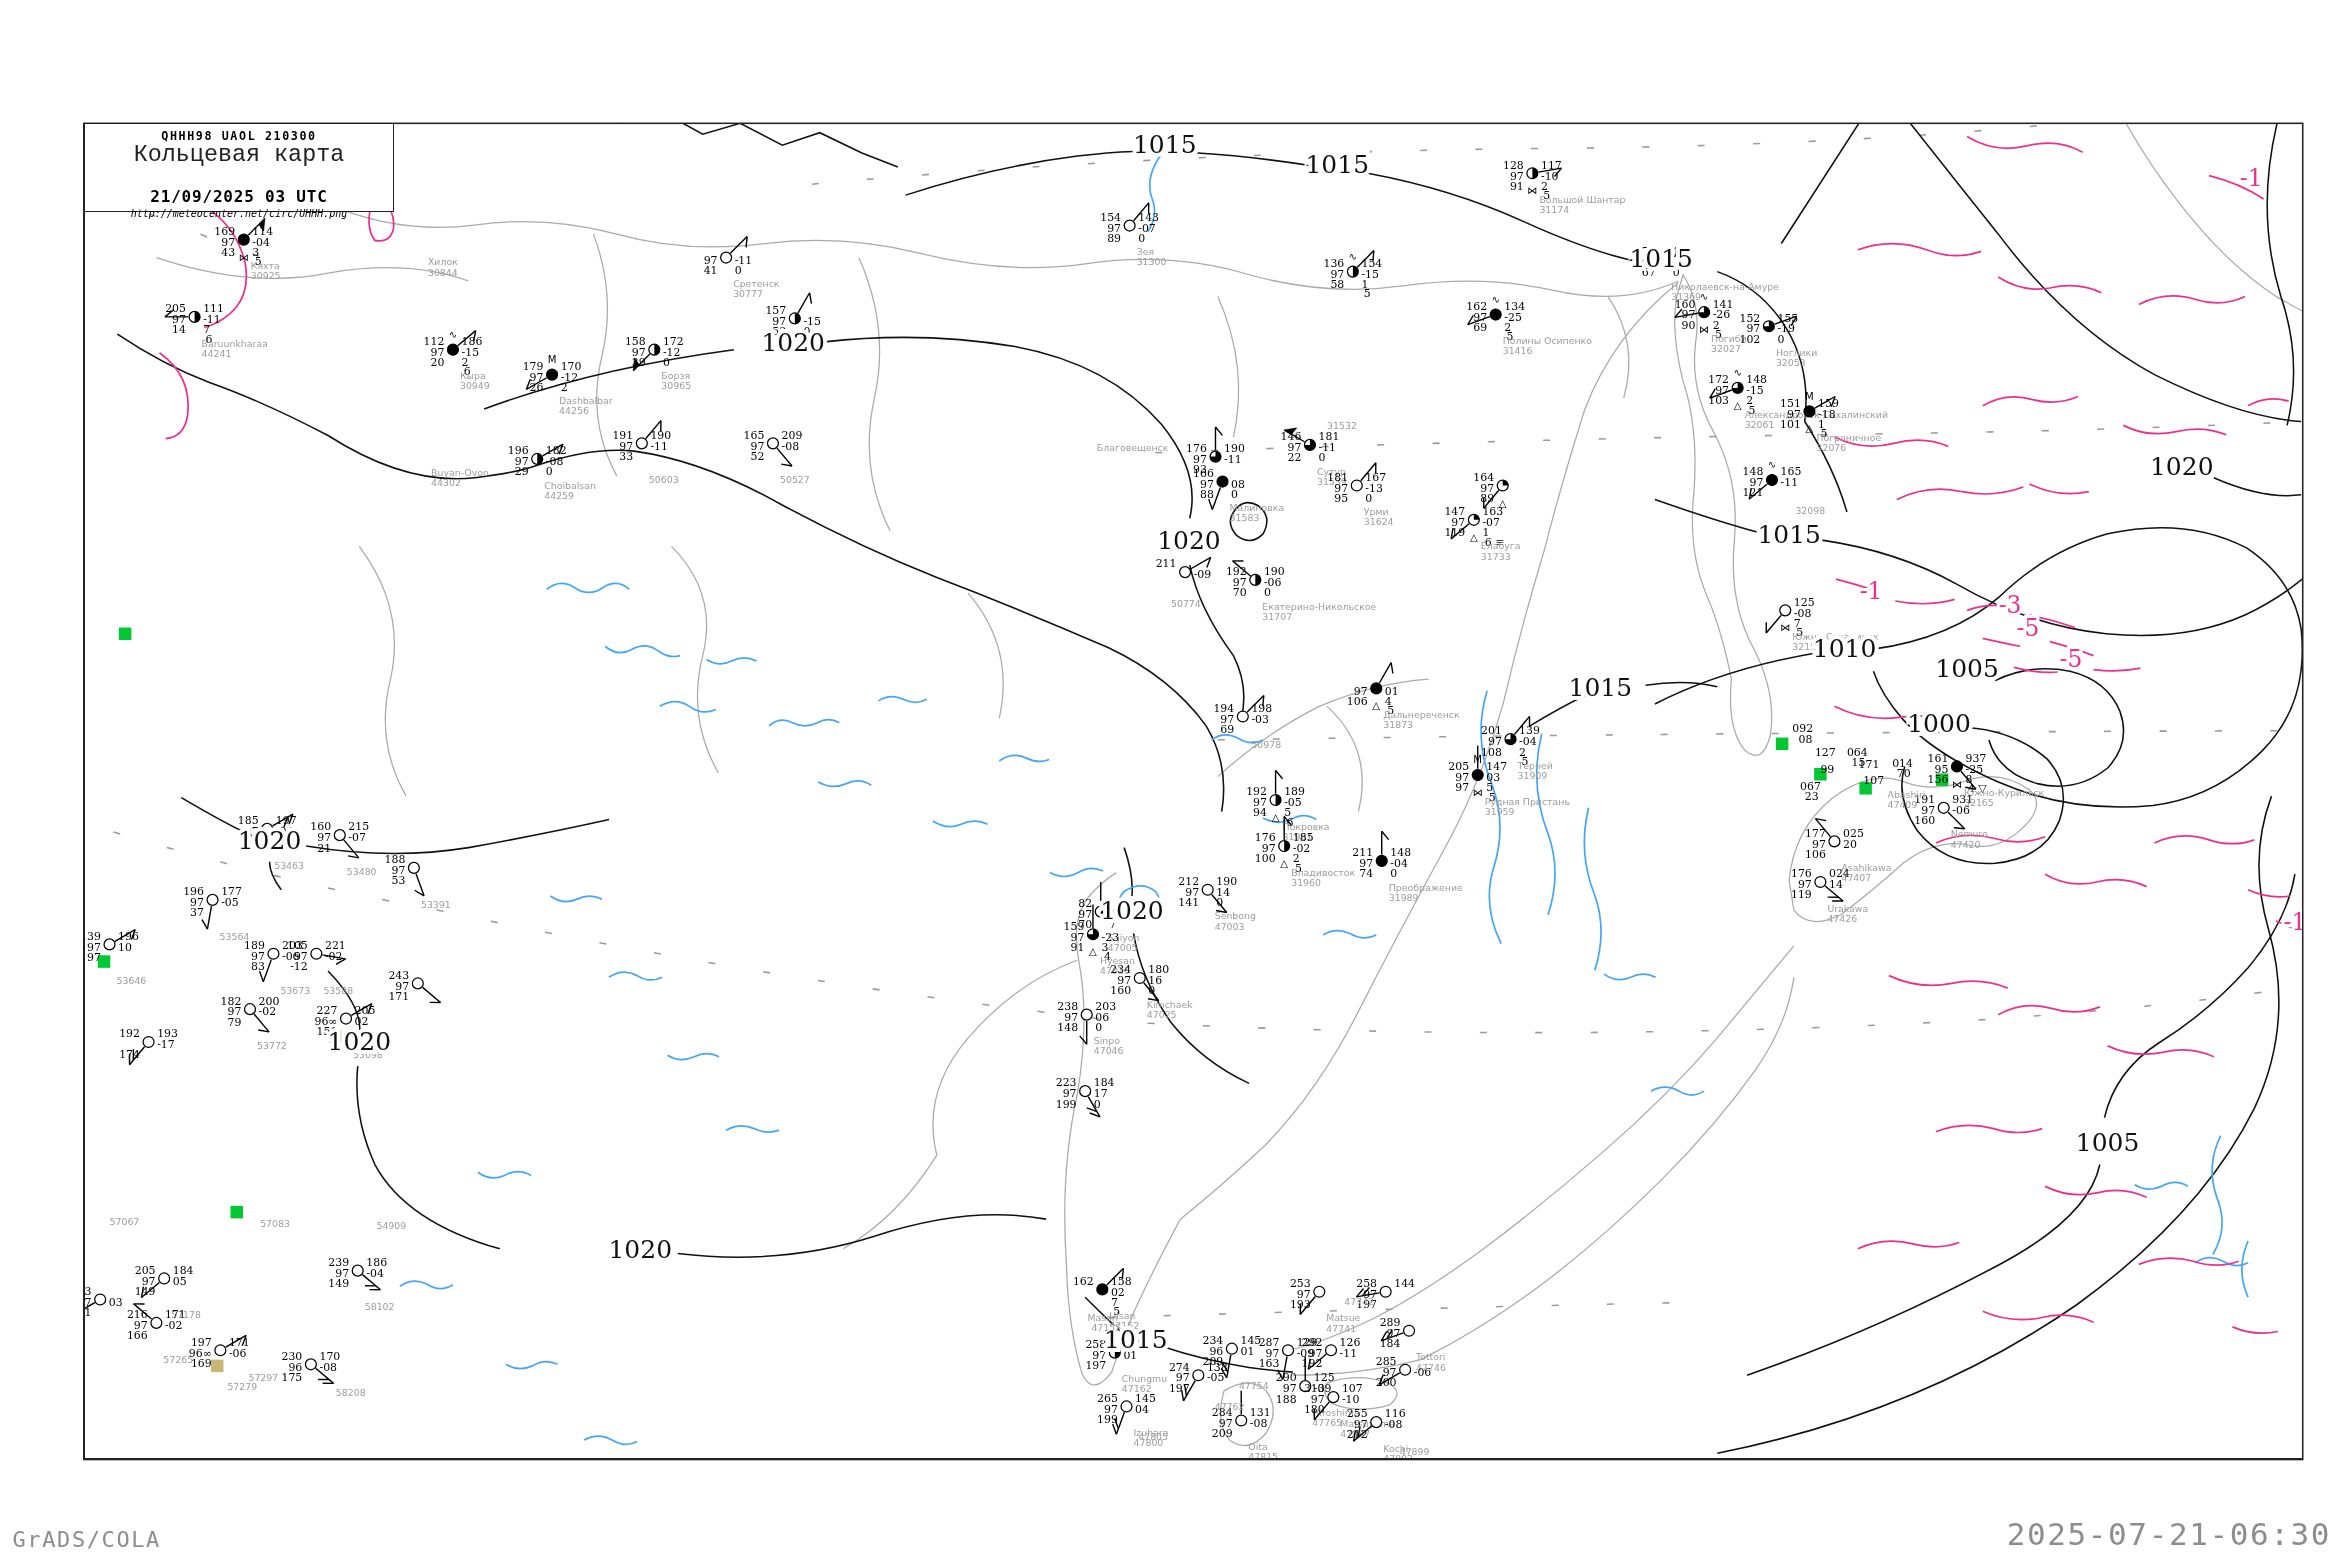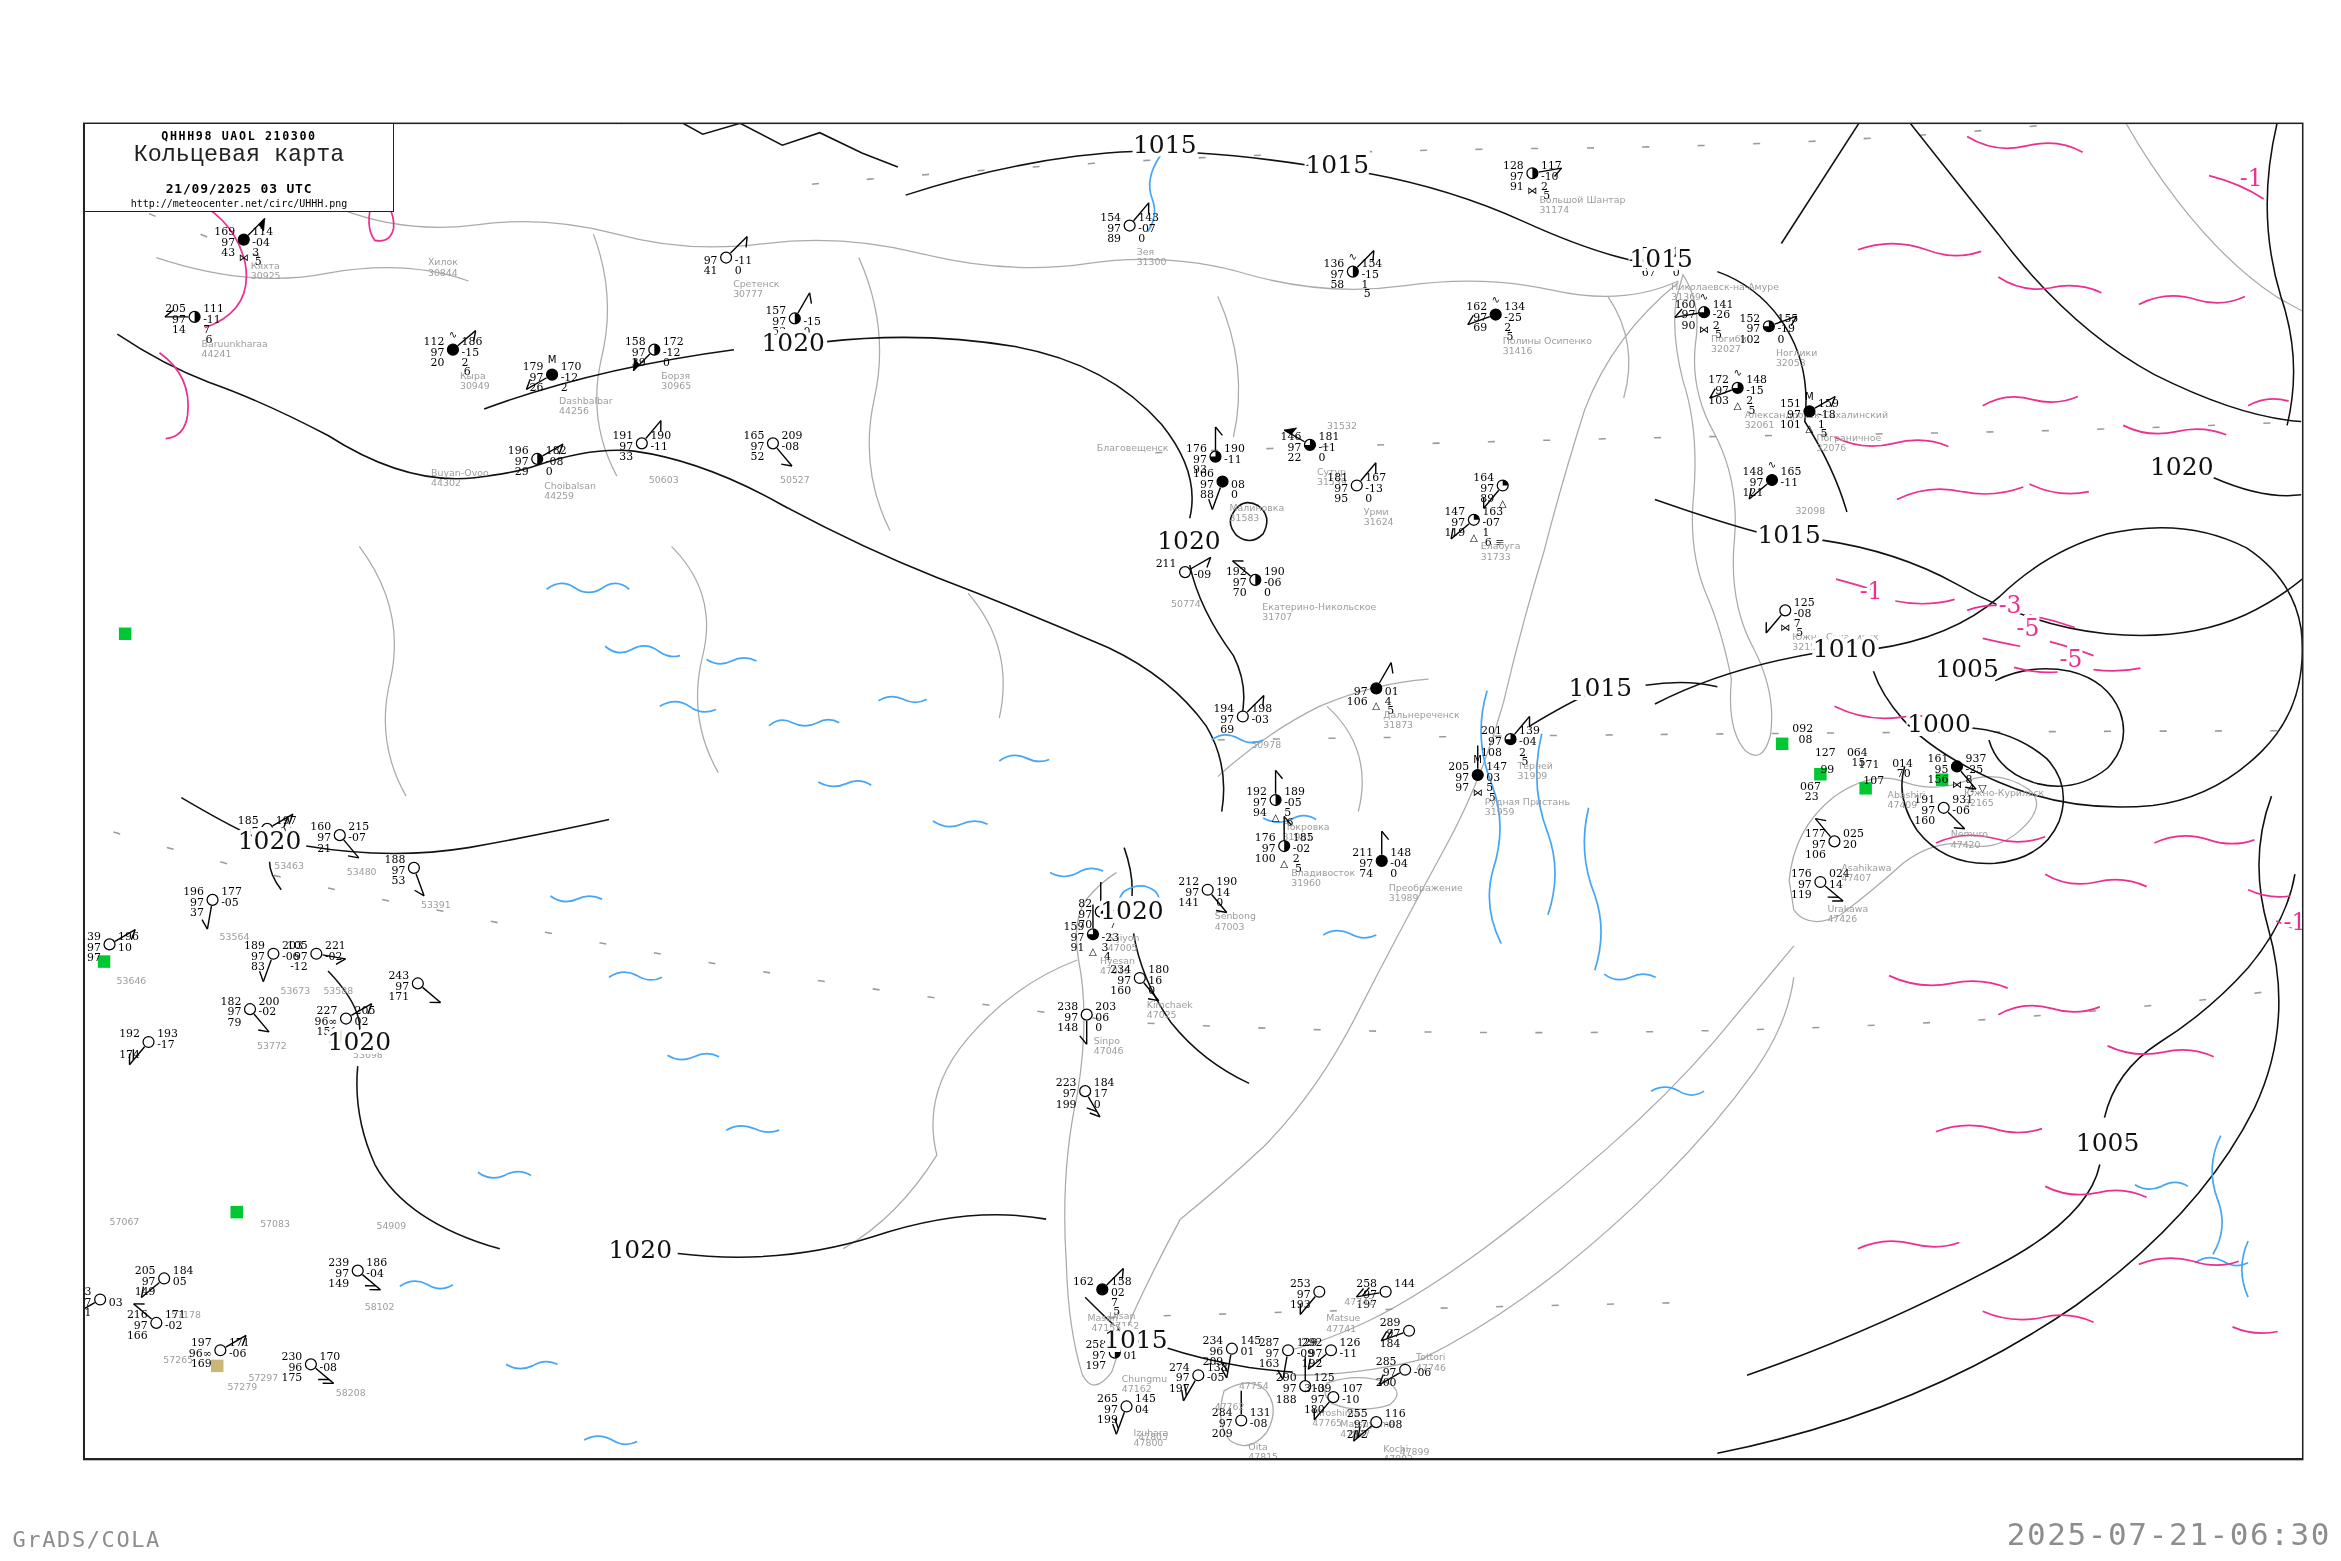--- a/index.html
+++ b/index.html
@@ -18,23 +18,23 @@
   .wxg{font-family:"DejaVu Sans",sans-serif;font-size:13px;fill:#000;}
   .isolab{font-family:"DejaVu Serif",serif;font-size:32px;fill:#111;
           paint-order:stroke;stroke:#ffffff;stroke-width:10px;text-anchor:middle;}
   .pinklab{font-family:"DejaVu Serif",serif;font-size:30px;fill:#ec2f8f;
           paint-order:stroke;stroke:#ffffff;stroke-width:8px;text-anchor:middle;}
   .titlebox{position:absolute;left:84px;top:123px;width:310px;height:89px;
             background:#fff;border:1.6px solid #222;box-sizing:border-box;text-align:center;}
   .tb-head{font-family:"DejaVu Sans Mono",monospace;font-weight:bold;font-size:11.7px;
            letter-spacing:1.6px;margin-top:4.7px;color:#000;}
   .tb-title{font-family:Liberation Mono, monospace;font-size:23.4px;color:#222;line-height:1.1;}
-  .tb-date{font-family:"DejaVu Sans Mono",monospace;font-weight:bold;font-size:13px;
-           letter-spacing:0.8px;color:#000;margin-top:13px;}
-  .tb-url{font-family:"DejaVu Sans Mono",monospace;font-size:10px;color:#000;margin-top:1.6px;}
+  .tb-date{font-family:"DejaVu Sans Mono",monospace;font-weight:bold;font-size:16px;
+           letter-spacing:0.8px;color:#000;margin-top:19px;}
+  .tb-url{font-family:"DejaVu Sans Mono",monospace;font-size:10px;color:#000;margin-top:1.6px;font-style:italic;}
   .cred-left{position:absolute;left:12.5px;bottom:9.4px;font-family:"DejaVu Sans Mono",monospace;
            font-size:22px;color:#8d8d8d;letter-spacing:1.6px;}
   .cred-right{position:absolute;right:11px;bottom:9.4px;font-family:"DejaVu Sans Mono",monospace;
            font-size:31px;color:#8d8d8d;letter-spacing:1.6px;}
   .mapframe{position:absolute;left:84px;top:123px;width:2219px;height:1336px;
             border:1.6px solid #222;box-sizing:border-box;pointer-events:none;}
 </style>
 </head>
 <body>
 

